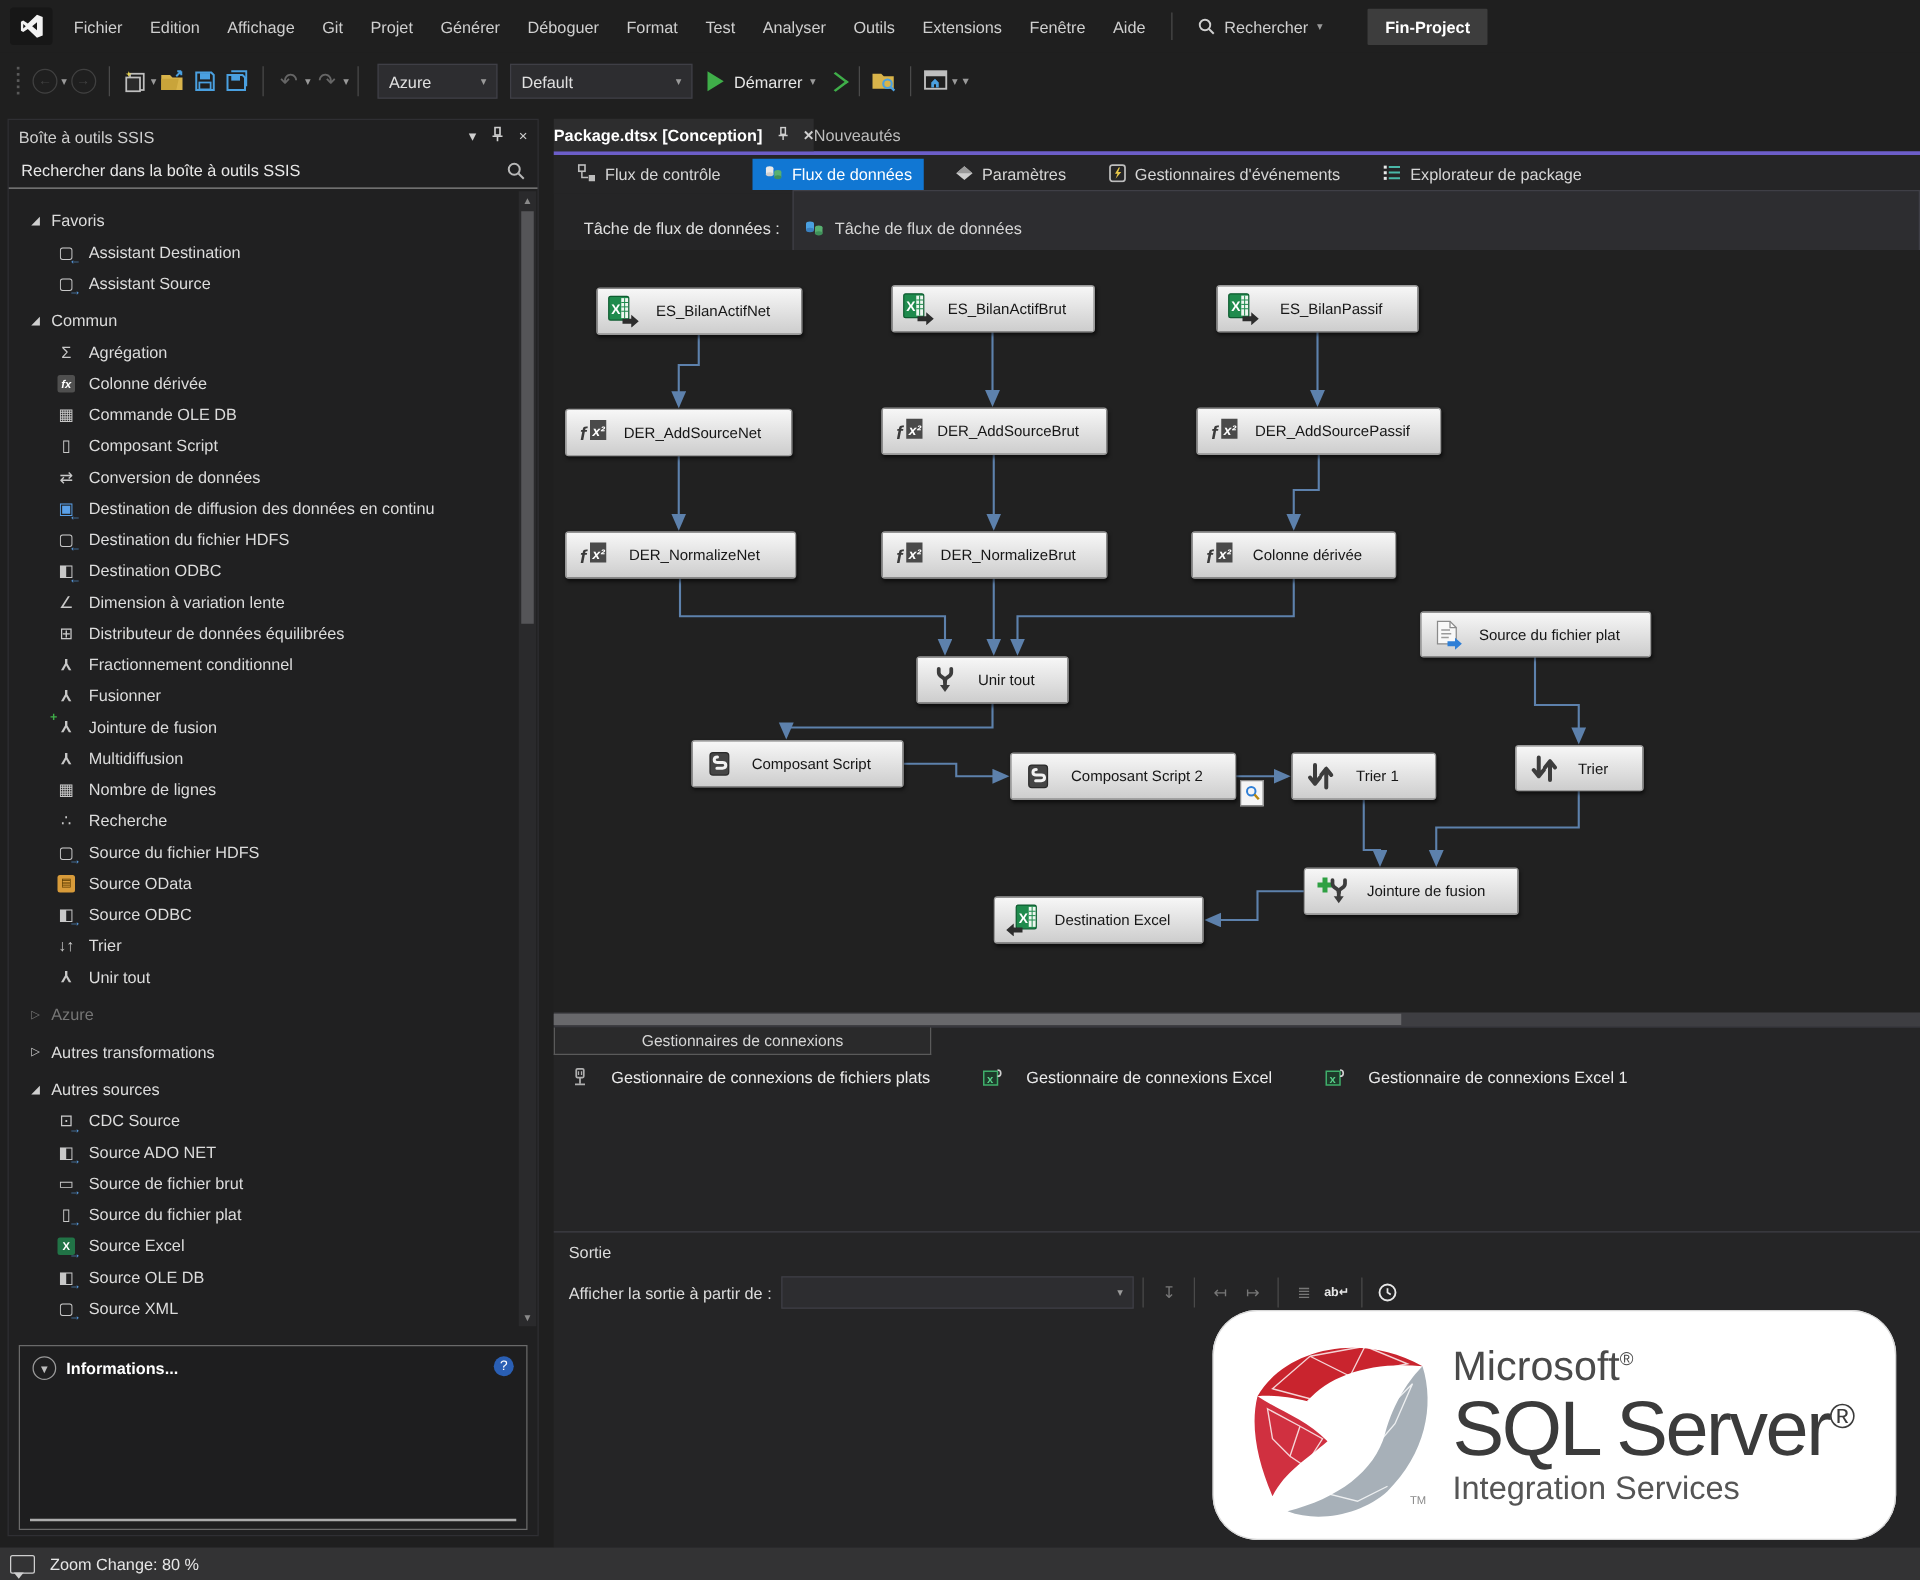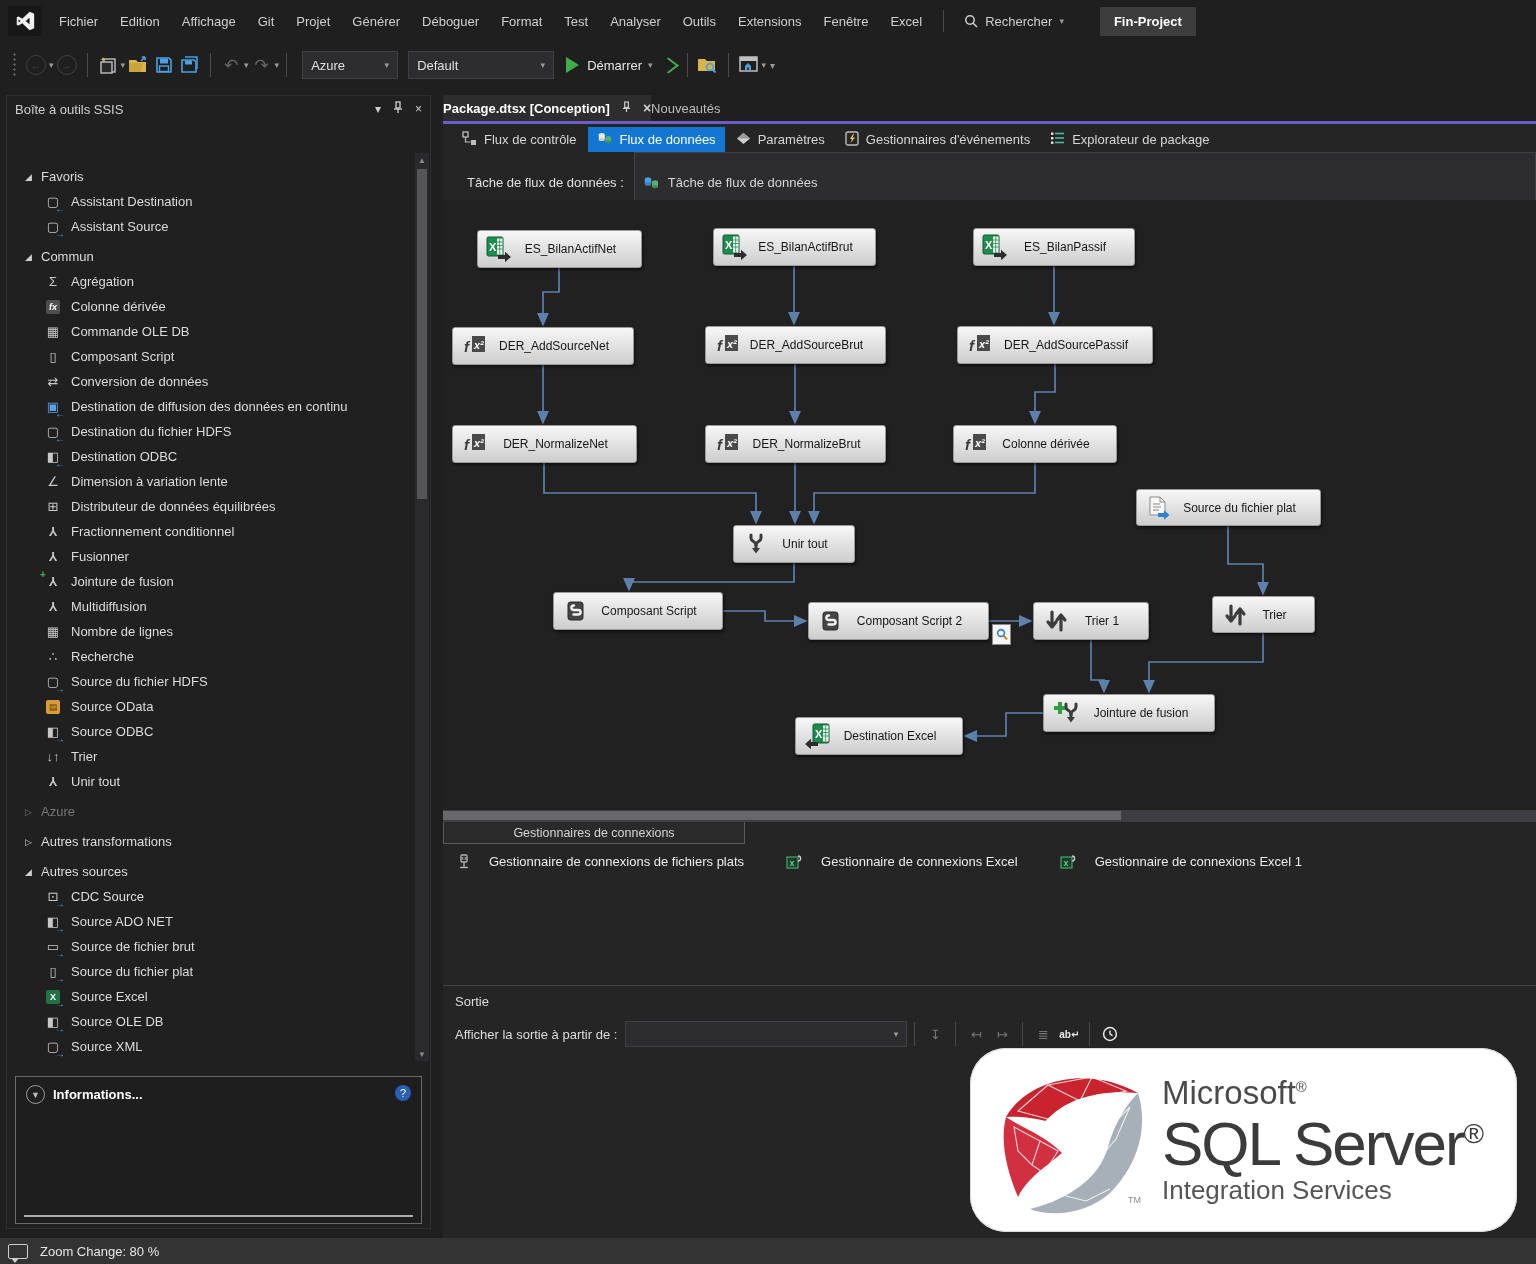--- a/index.html
+++ b/index.html
@@ -56,21 +56,21 @@
   #infopanel .qmark{position:absolute;right:10px;top:8px;width:16px;height:16px;border-radius:50%;background:#2a5fb4;color:#fff;font-size:11px;display:flex;align-items:center;justify-content:center}
   #infopanel .botline{position:absolute;left:8px;right:8px;bottom:6px;height:2px;background:#cfcfcf;opacity:.8}
   .circ-chev{width:17px;height:17px;border:1.5px solid #9a9a9a;border-radius:50%;display:flex;align-items:center;justify-content:center;color:#bdbdbd;font-size:9px}
   
   #designer{position:absolute;left:443px;top:95px;right:0;height:1143px;background:#252526}
   #doc-tabs{height:26px;display:flex;background:#1f1f1f}
   .doctab{display:flex;align-items:center;gap:12px;padding:0 0;color:#bdbdbd}
   .doctab.active{background:#2d2d2e;color:#fff;font-weight:bold}
   .doctab .x{color:#d0d0d0;font-size:14px}
   #purple-line{height:3px;background:#6c5ec9}
-  #design-tabs{height:31px;display:flex;align-items:center;gap:2px;padding-left:10px;background:#252526}
+  #design-tabs{height:31px;display:flex;align-items:center;gap:16px;padding-left:10px;background:#252526}
   .dtab{display:flex;align-items:center;gap:7px;height:25px;padding:0 9px;color:#d6d6d6}
   .dtab.active{background:#1177d3;color:#fff}
   #task-row{display:flex;align-items:center;margin:12px 0 0 24px;height:30px}
   #task-row .tlabel{color:#e0e0e0;margin-right:10px}
   #task-row .tbar{flex:1;display:flex;align-items:center;gap:8px;height:26px;background:#2d2d30;border:1px solid #3f3f46;padding:16px 8px;color:#d6d6d6;margin-right:0}
   #canvas{position:absolute;left:0;top:105px;width:1093px;height:610px;background:#212121}
   #edges{position:absolute;left:0;top:0}
   .node{position:absolute;height:38px;box-sizing:border-box;background:linear-gradient(#f7f7f7,#cdcdcd);border:1px solid #9a9a9a;border-radius:3px;display:flex;align-items:center;padding:0 8px;font-size:12px;color:#161616;box-shadow:1px 2px 3px rgba(0,0,0,.55)}
   .node .nlabel{flex:1;text-align:center;padding-right:6px}
   .node .nicon{flex:0 0 28px;height:28px;display:flex;align-items:center;justify-content:center}
@@ -119,21 +119,21 @@
       <div class="menu-item">Git</div>
       <div class="menu-item">Projet</div>
       <div class="menu-item">Générer</div>
       <div class="menu-item">Déboguer</div>
       <div class="menu-item">Format</div>
       <div class="menu-item">Test</div>
       <div class="menu-item">Analyser</div>
       <div class="menu-item">Outils</div>
       <div class="menu-item">Extensions</div>
       <div class="menu-item">Fenêtre</div>
-      <div class="menu-item">Excel</div>
+      <div class="menu-item">Aide</div>
     </div>
   <div class="menu-sep"></div>
   <div class="searchbox">
     <svg width="14" height="14" viewBox="0 0 14 14">
         <circle cx="6" cy="6" r="4.2" fill="none" stroke="#cfcfcf" stroke-width="1.5"></circle>
         <line x1="9.2" y1="9.2" x2="13" y2="13" stroke="#cfcfcf" stroke-width="1.5"></line>
       </svg>
     <span>Rechercher</span>
     <span class="caret">▾</span>
   </div>
@@ -231,20 +231,28 @@
     <span class="spacer"></span>
     <span class="hicon">▾</span>
     <span class="hicon">
       <svg width="10" height="13" viewBox="0 0 10 13">
           <rect x="3" y="1" width="4" height="6" fill="none" stroke="#cfcfcf" stroke-width="1.3"></rect>
           <line x1="1" y1="8" x2="9" y2="8" stroke="#cfcfcf" stroke-width="1.3"></line>
           <line x1="5" y1="8" x2="5" y2="12" stroke="#cfcfcf" stroke-width="1.3"></line>
         </svg>
     </span>
     <span class="hicon">×</span>
+  </div>
+  <div class="tb-search">
+    <span>Rechercher dans la boîte à outils SSIS</span>
+    <span class="spacer"></span>
+    <svg width="15" height="15" viewBox="0 0 15 15">
+        <circle cx="6.4" cy="6.4" r="4.4" fill="none" stroke="#b8b8b8" stroke-width="1.6"></circle>
+        <line x1="9.8" y1="9.8" x2="14" y2="14" stroke="#b8b8b8" stroke-width="1.6"></line>
+      </svg>
   </div>
   <div id="tree">
       <div class="trow section">
         <span class="twisty">◢</span>
         <span>Favoris</span>
       </div>
       <div class="trow item">
         <span class="tbicon">
           <span class="g">▢</span>
           <span class="ov" style="color: rgb(90, 160, 232);">←</span>

